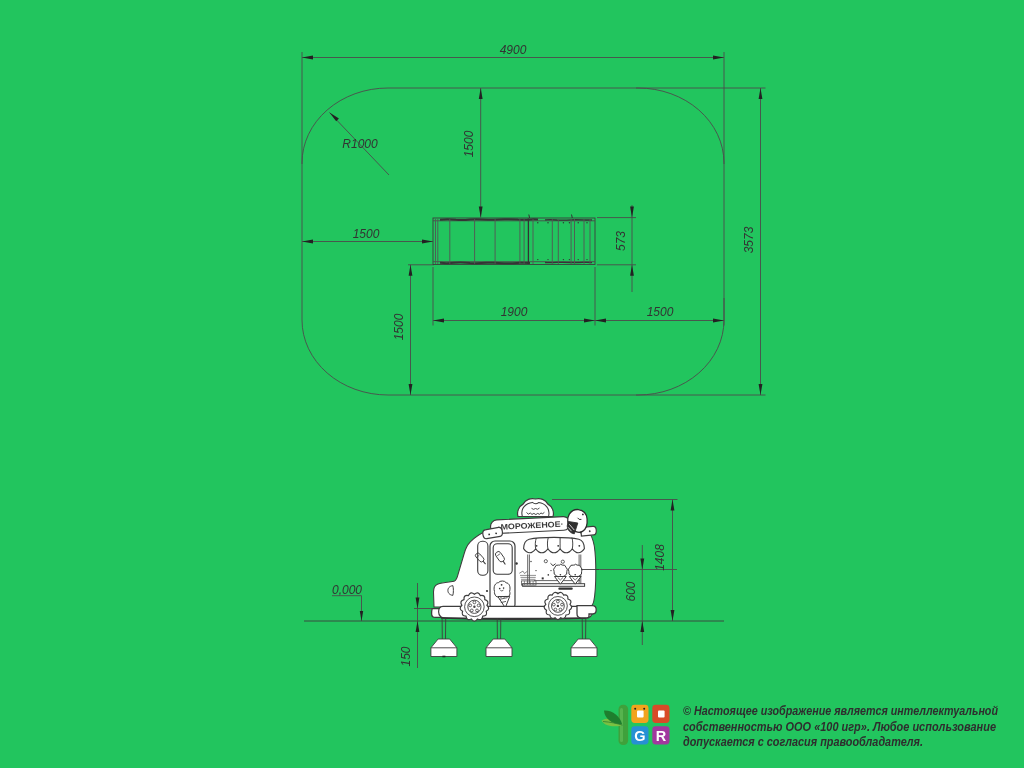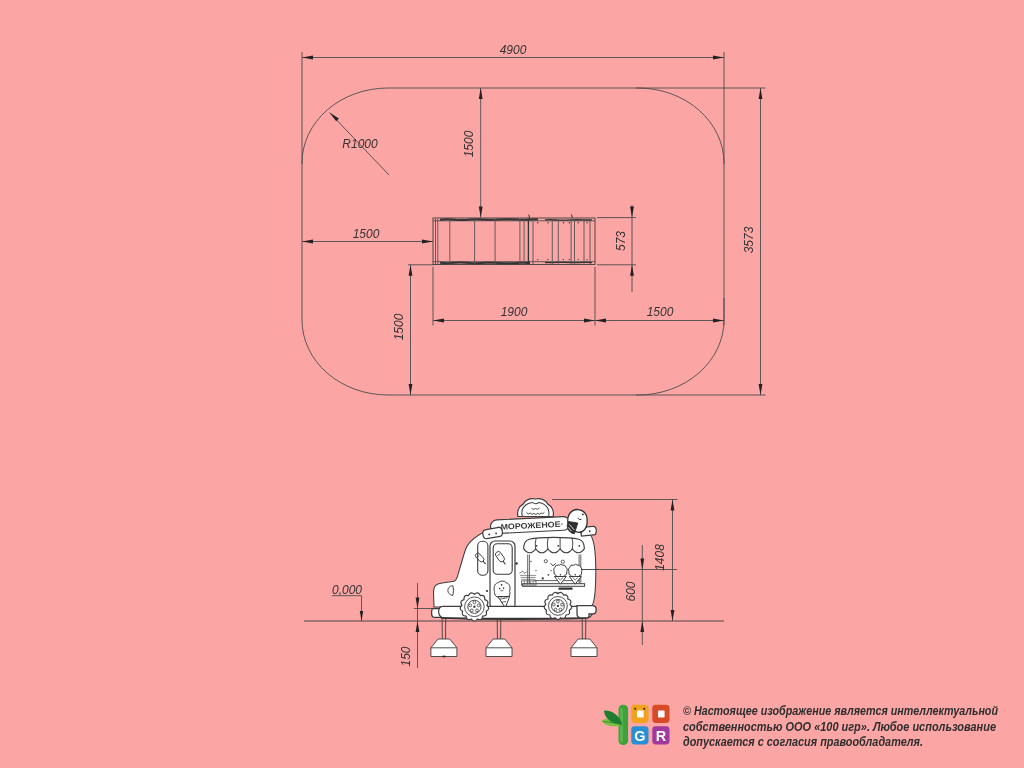--- a/index.html
+++ b/index.html
@@ -1,16 +1,16 @@
 <!DOCTYPE html>
 <html><head>
 <meta charset="utf-8">
 <style>
   html,body{margin:0;padding:0;background:#fff;}
-  .page{position:relative;width:1024px;height:768px;background:#fca5a5;overflow:hidden;
+  .page{position:relative;width:1024px;height:768px;background:#22c55e;overflow:hidden;
         font-family:"Liberation Sans", sans-serif;}
   svg text{font-family:"Liberation Sans", sans-serif;}
   .dim{font-style:italic;font-size:12px;fill:#333;}
 </style>
 </head>
 <body>
 <div class="page">
 <svg width="1024" height="768" viewBox="0 0 1024 768">
 <g fill="none" stroke="#4c4c4c" stroke-width="0.9">
 

